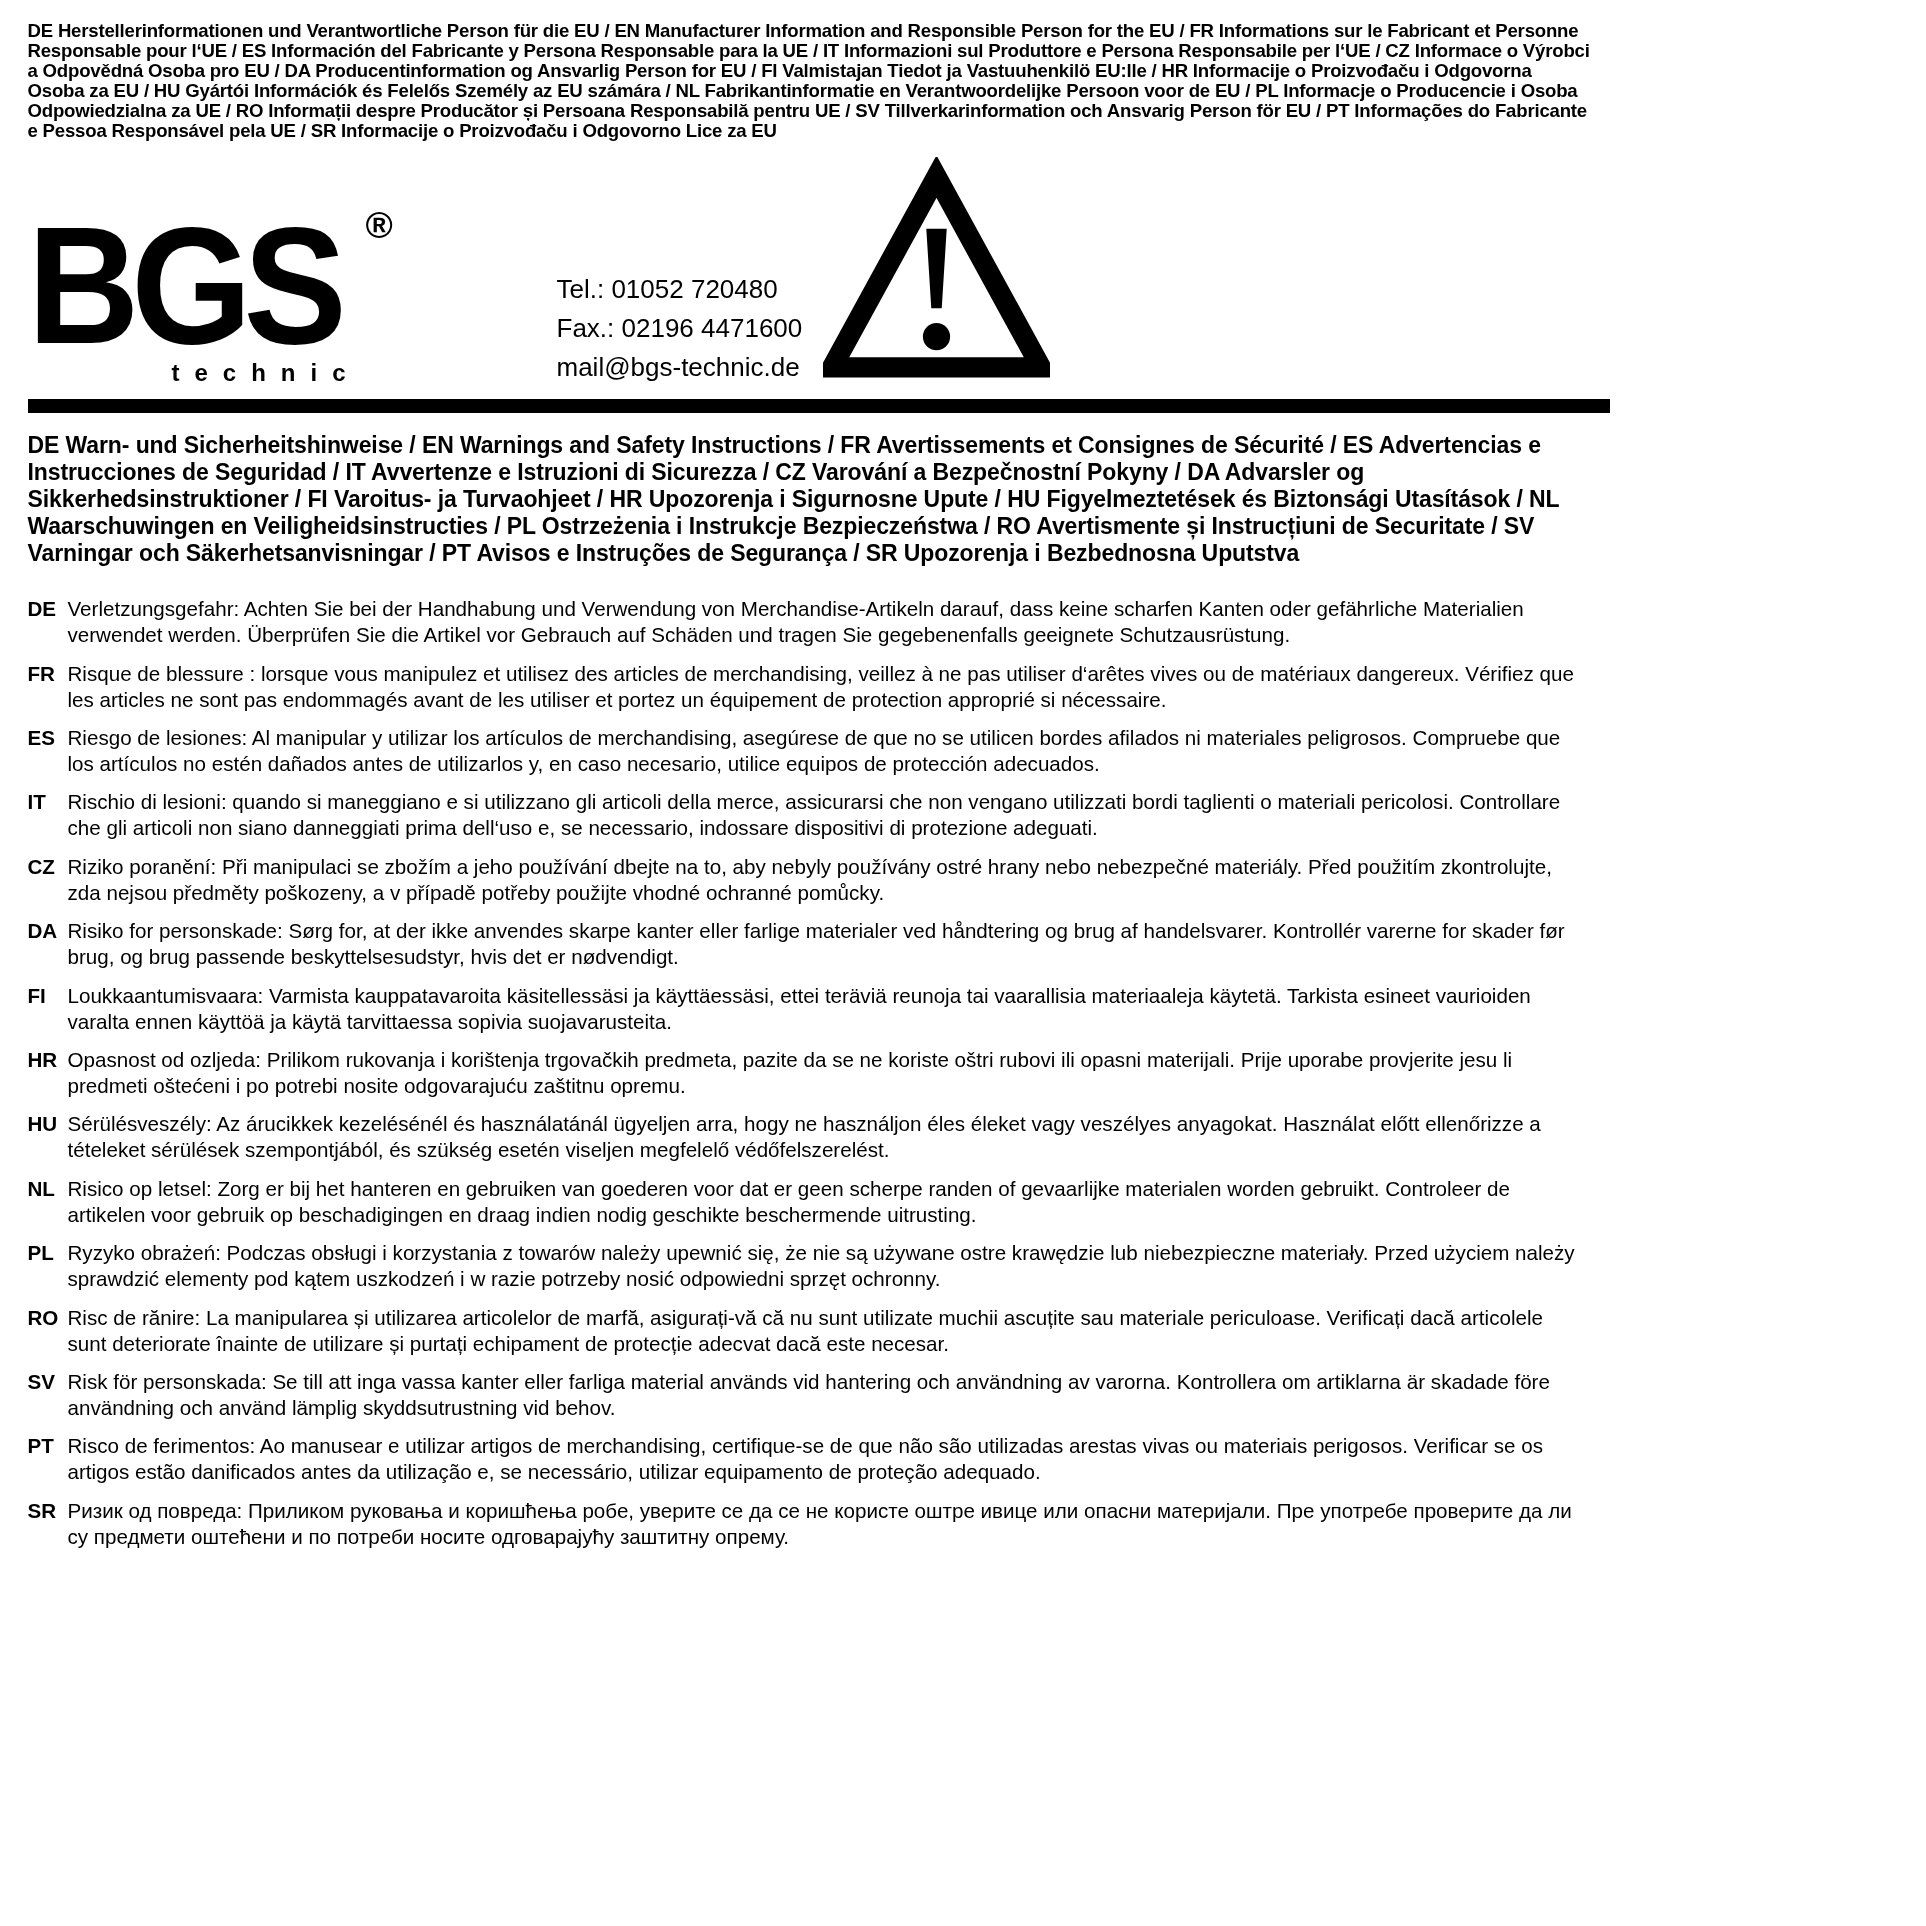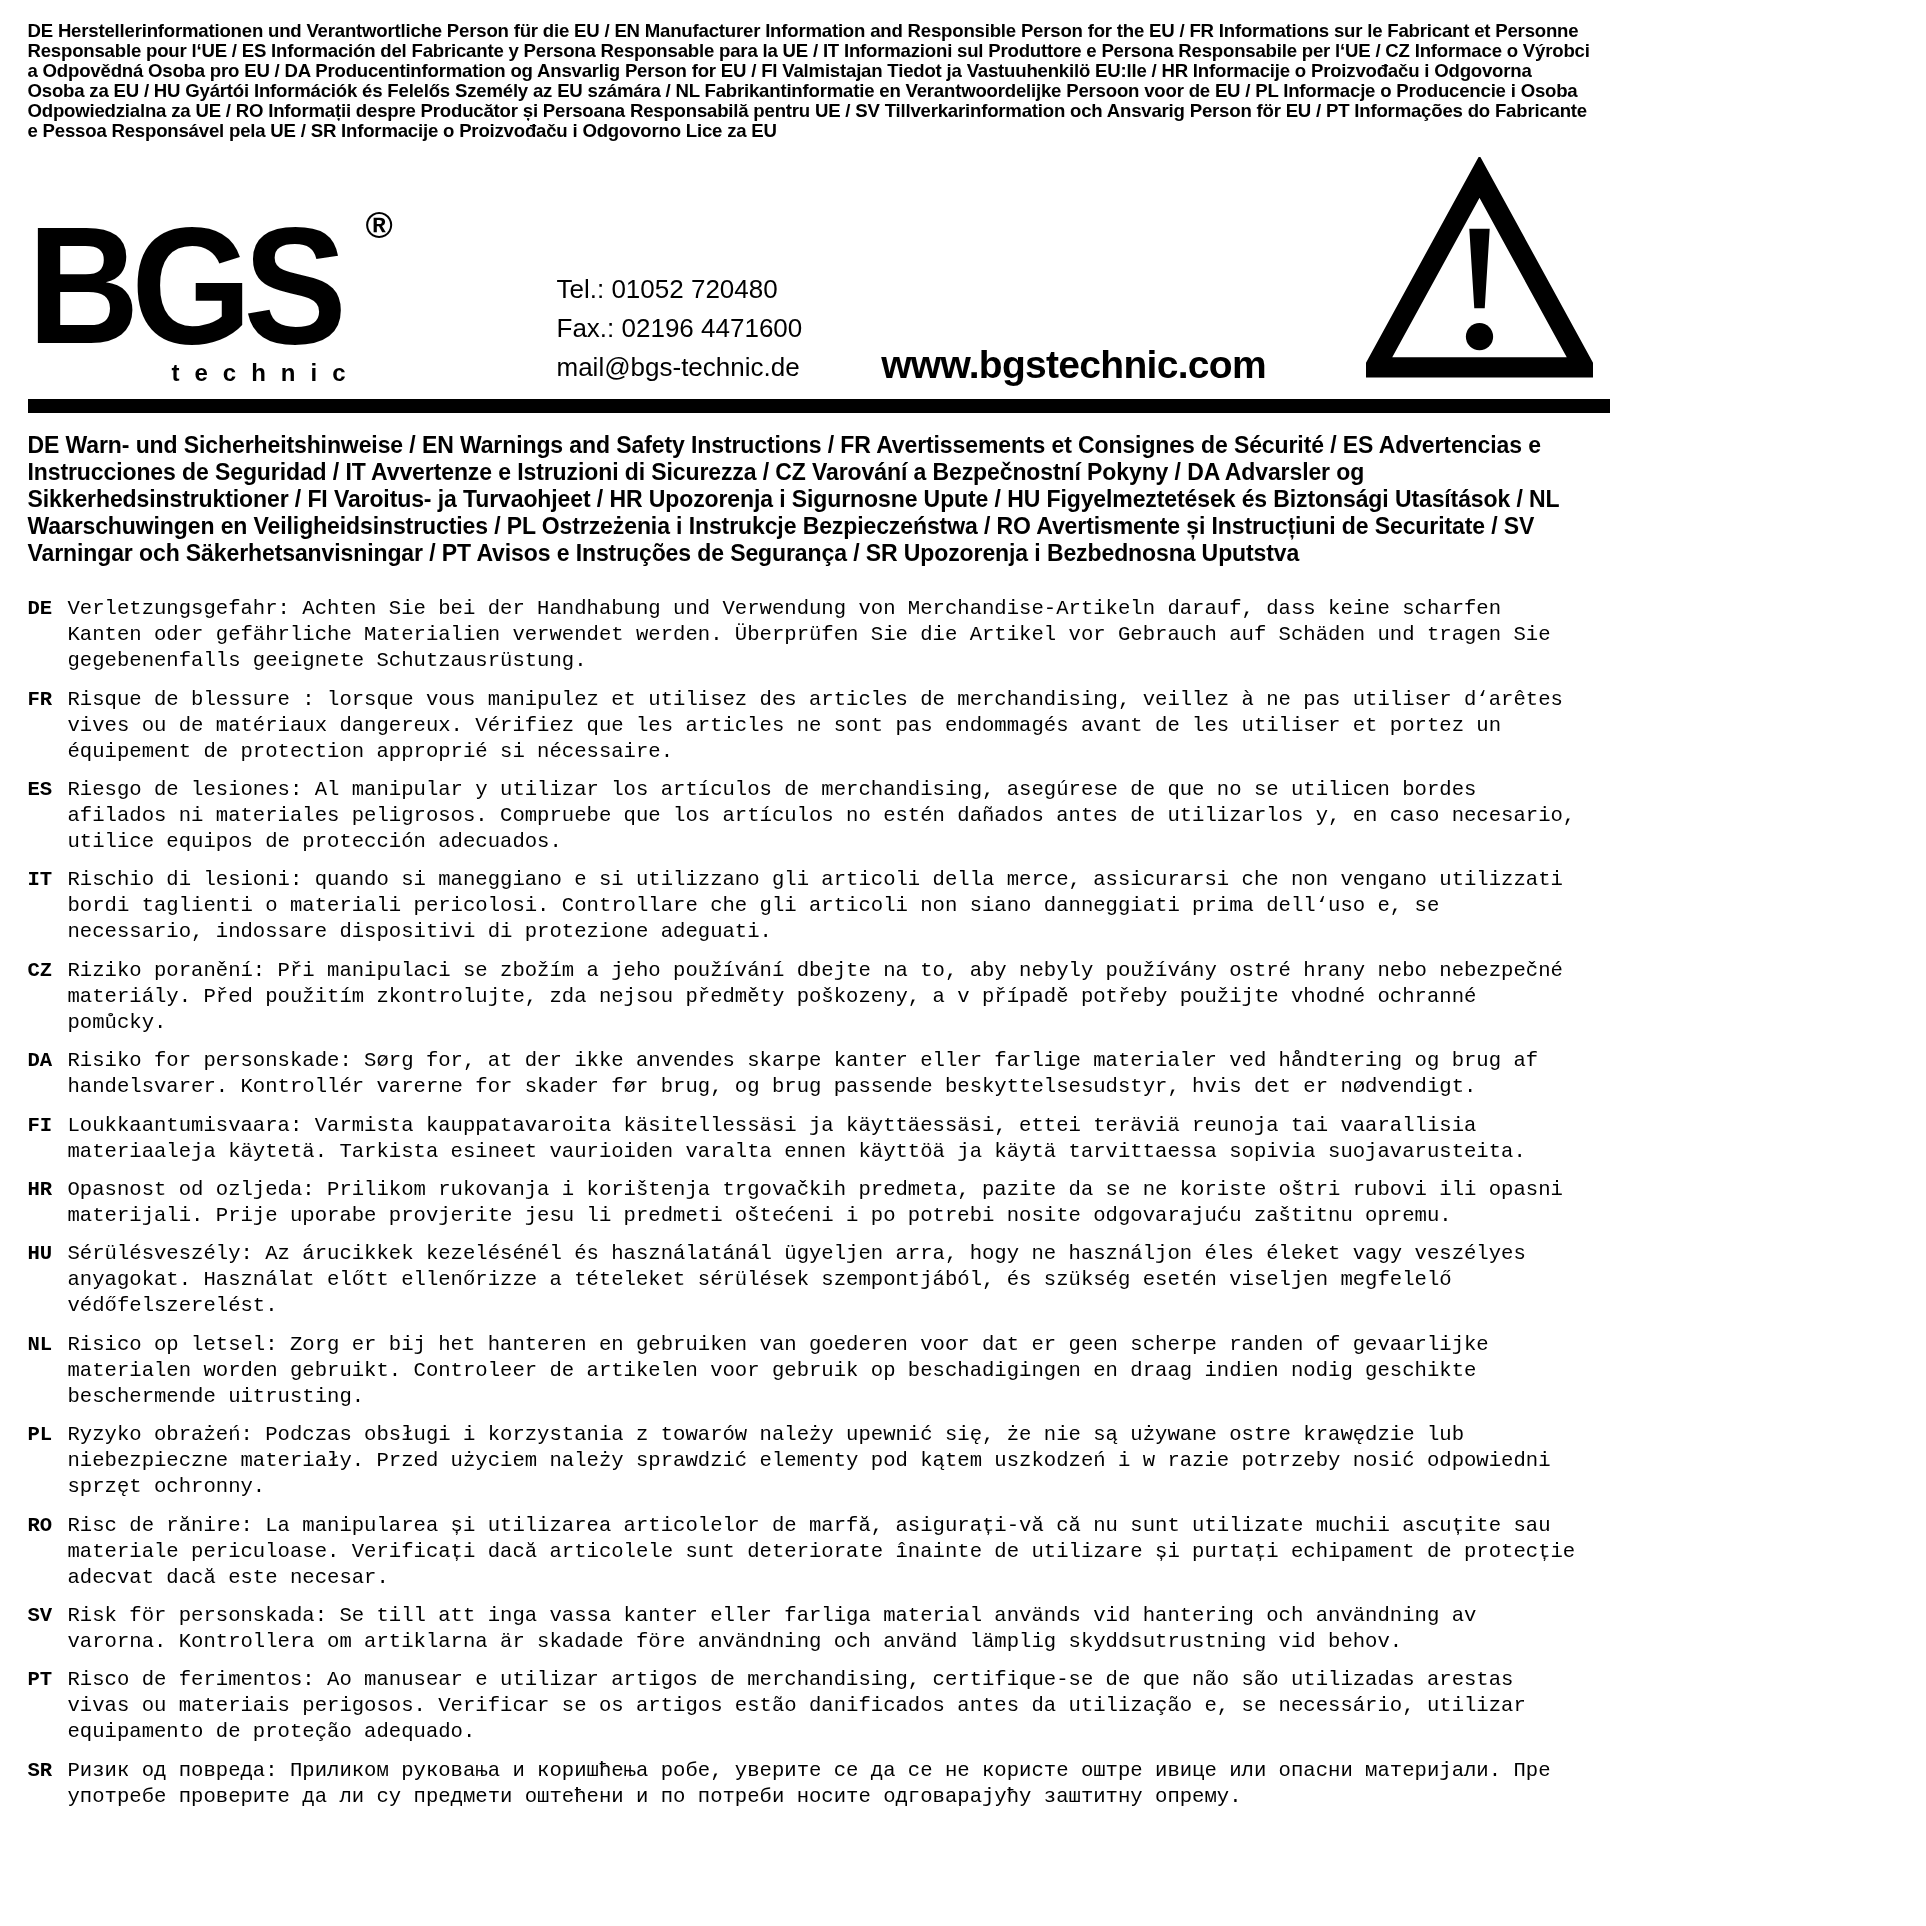--- a/index.html
+++ b/index.html
@@ -34,21 +34,21 @@
   .warn-triangle{flex:0 0 auto;width:227px;height:230px;margin-left:20.6px;}
 
   .rule{height:13.8px;background:#000;width:1582px;margin-top:12.4px;}
 
   .h2{
     margin:19px 0 0 0;font-size:23px;font-weight:bold;line-height:27px;
     letter-spacing:-0.1px;
   }
 
   .warning-list{margin-top:29px;}
-  .w-row{display:flex;align-items:flex-start;margin-bottom:12.4px;font-family:Liberation Mono, monospace;}
+  .w-row{display:flex;align-items:flex-start;margin-bottom:12.4px;}
   .w-code{flex:0 0 40px;font-weight:bold;font-size:20.6px;line-height:26px;}
   .w-text{flex:1 1 auto;font-size:20.6px;line-height:26px;padding-right:6.9px;}
 </style>
 </head>
 <body>
 
 <div class="page">
 
   <p class="h1">DE Herstellerinformationen und Verantwortliche Person für die EU  /  EN Manufacturer Information and Responsible Person for the EU  /  FR Informations sur le Fabricant et Personne Responsable pour l‘UE  /  ES Información del Fabricante y Persona Responsable para la UE  /  IT Informazioni sul Produttore e Persona Responsabile per l‘UE  /  CZ Informace o Výrobci a Odpovědná Osoba pro EU  /  DA Producentinformation og Ansvarlig Person for EU  /  FI Valmistajan Tiedot ja Vastuuhenkilö EU:lle  /  HR Informacije o Proizvođaču i Odgovorna Osoba za EU  /  HU Gyártói Információk és Felelős Személy az EU számára  /  NL Fabrikantinformatie en Verantwoordelijke Persoon voor de EU  /  PL Informacje o Producencie i Osoba Odpowiedzialna za UE  /  RO Informații despre Producător și Persoana Responsabilă pentru UE  /  SV Tillverkarinformation och Ansvarig Person för EU  /  PT Informações do Fabricante e Pessoa Responsável pela UE  /  SR Informacije o Proizvođaču i Odgovorno Lice za EU</p>
 
@@ -59,21 +59,20 @@
       <div class="logo-sub">technic</div>
     </div>
 
 
     <div class="contact">
       <div>Tel.: 01052 720480</div>
       <div>Fax.: 02196 4471600</div>
       <div>mail@bgs-technic.de</div>
     </div>
 
-    <div class="website">www.bgstechnic.com</div>
 
     <svg class="warn-triangle" viewBox="0 0 100 92" xmlns="http://www.w3.org/2000/svg">
       <path d="M50 4 L96 88 L4 88 Z" fill="#ffffff" stroke="#000000" stroke-width="9" stroke-linejoin="miter"></path>
       <path d="M45.5 27 L54.5 27 L52.3 62 L47.7 62 Z" fill="#000000"></path>
       <circle cx="50" cy="74.5" r="6" fill="#000000"></circle>
     </svg>
   </div>
 
   <div class="rule"></div>
 

